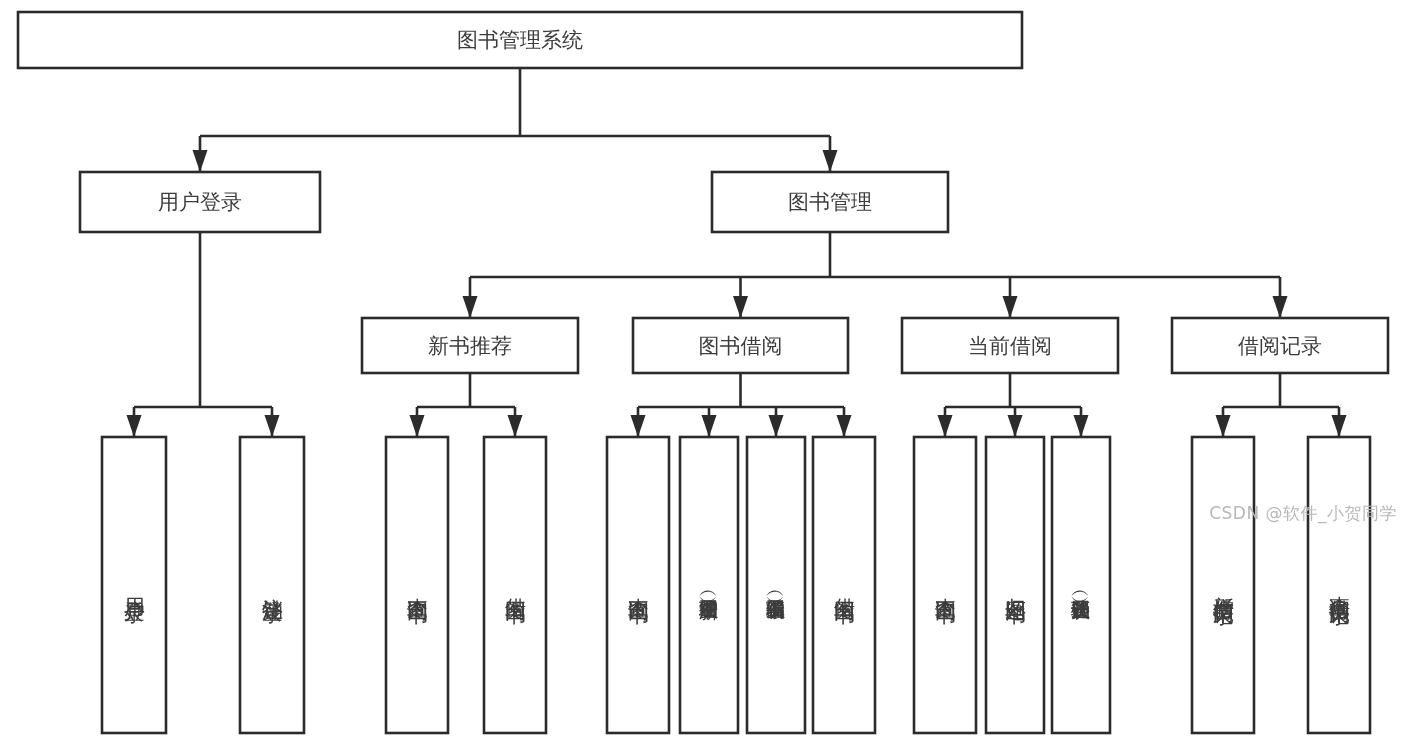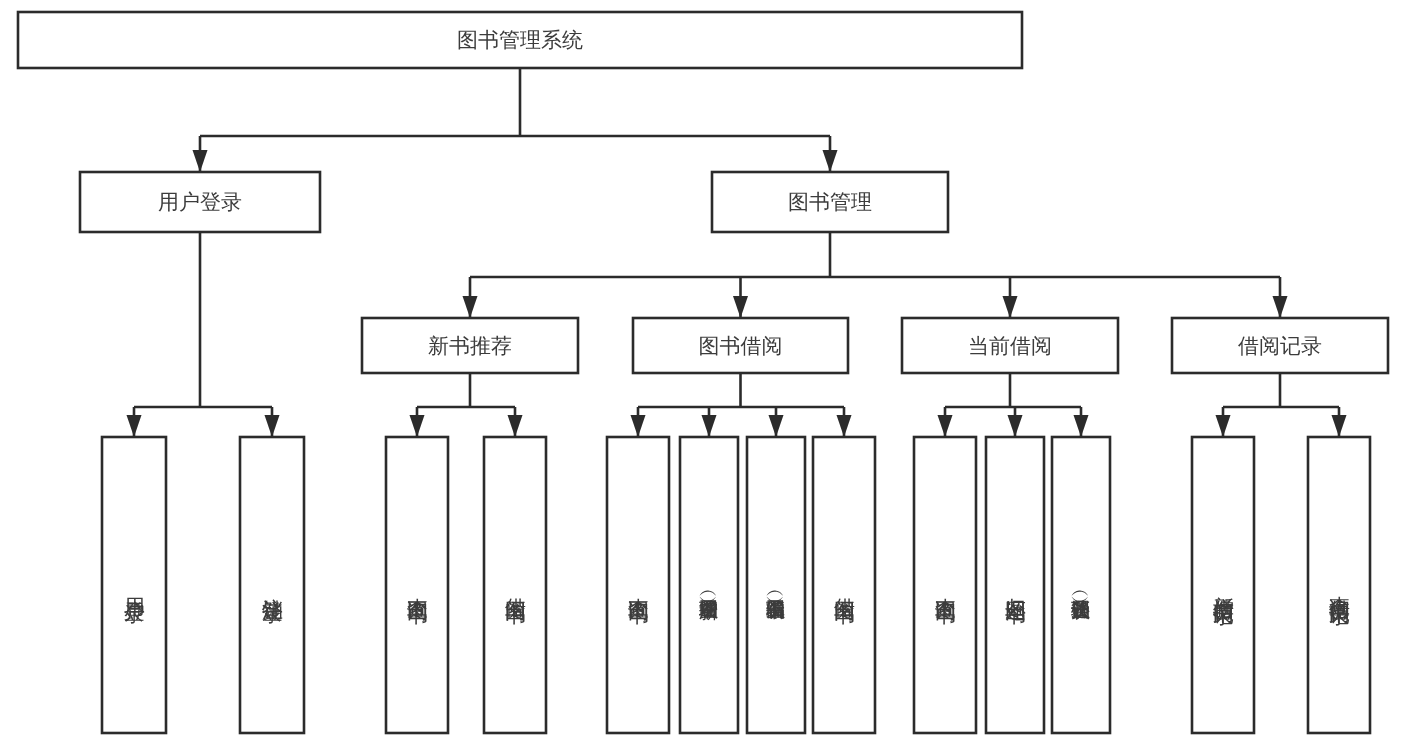--- a/index.html
+++ b/index.html
@@ -238,14 +238,15 @@
         <span class="leaf-label-text" style="font-size: 19px; letter-spacing: 0px;">确认归还（管理员）</span>
       </div>
       <div class="leaf-label-box" style="left: 1192px; top: 437px; width: 62px; height: 296px;">
         <span class="leaf-label-text">新增借阅记录</span>
       </div>
       <div class="leaf-label-box" style="left: 1308px; top: 437px; width: 62px; height: 296px;">
         <span class="leaf-label-text">查询借阅记录</span>
       </div>
     </div>
 
+  <div id="watermark">CSDN @软件_小贺同学</div>
 
 </div>
 
 </body></html>

